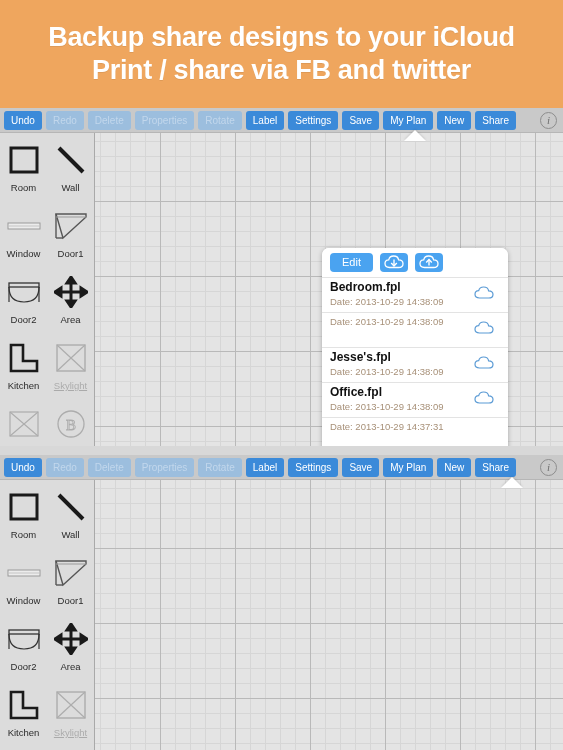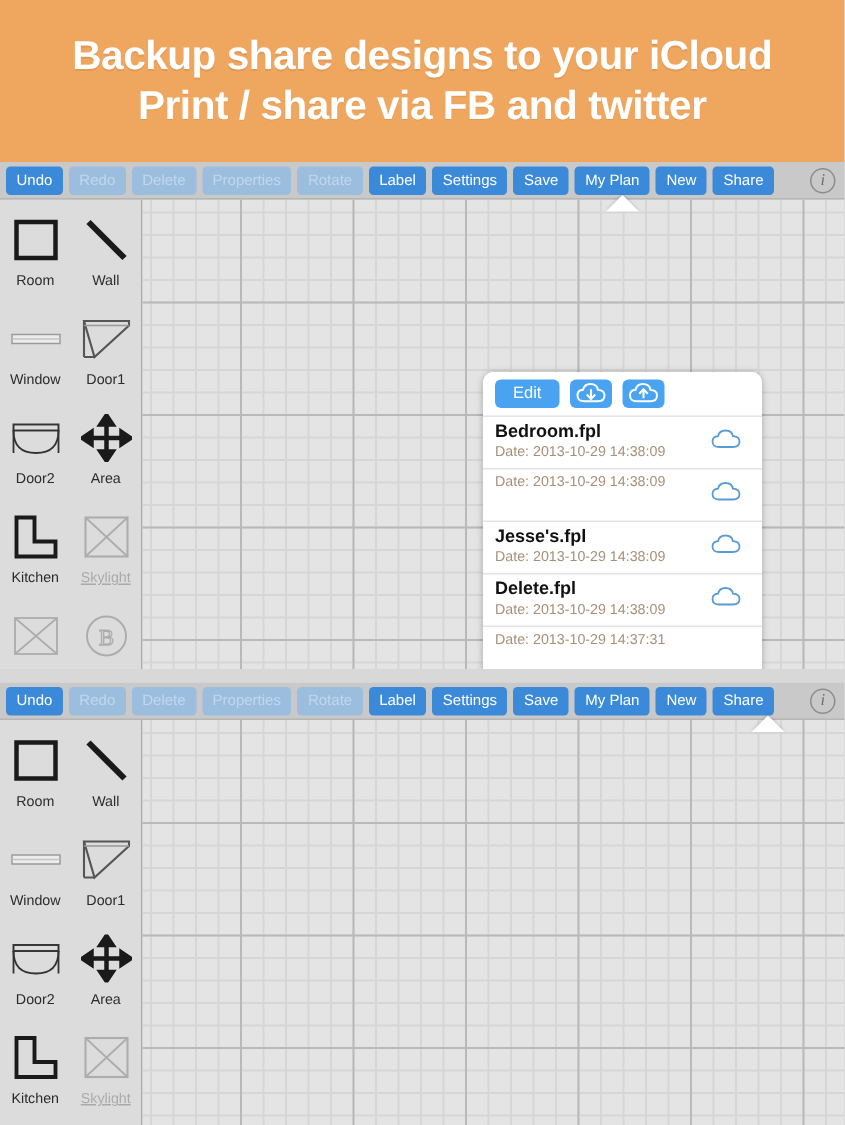--- a/index.html
+++ b/index.html
@@ -322,21 +322,21 @@
         <div class="file-row">
           <div class="file-name">Jesse's.fpl</div>
           <div class="file-date">Date: 2013-10-29 14:38:09</div>
           <div class="file-cloud">
             <svg width="20" height="14" viewBox="0 0 20 14">
                 <path d="M5.5 12 Q1 12 1 8.3 Q1 4.9 4.7 4.7 Q5.6 1 9.6 1 Q14 1 14.6 4.8 Q19 5 19 8.4 Q19 12 14.6 12 Z" fill="none" stroke="#5b9bd5" stroke-width="1.2"></path>
               </svg>
           </div>
         </div>
         <div class="file-row">
-          <div class="file-name">Delete.fpl</div>
+          <div class="file-name">Office.fpl</div>
           <div class="file-date">Date: 2013-10-29 14:38:09</div>
           <div class="file-cloud">
             <svg width="20" height="14" viewBox="0 0 20 14">
                 <path d="M5.5 12 Q1 12 1 8.3 Q1 4.9 4.7 4.7 Q5.6 1 9.6 1 Q14 1 14.6 4.8 Q19 5 19 8.4 Q19 12 14.6 12 Z" fill="none" stroke="#5b9bd5" stroke-width="1.2"></path>
               </svg>
           </div>
         </div>
         <div class="file-row">
           <div class="file-date">Date: 2013-10-29 14:37:31</div>
         </div>

